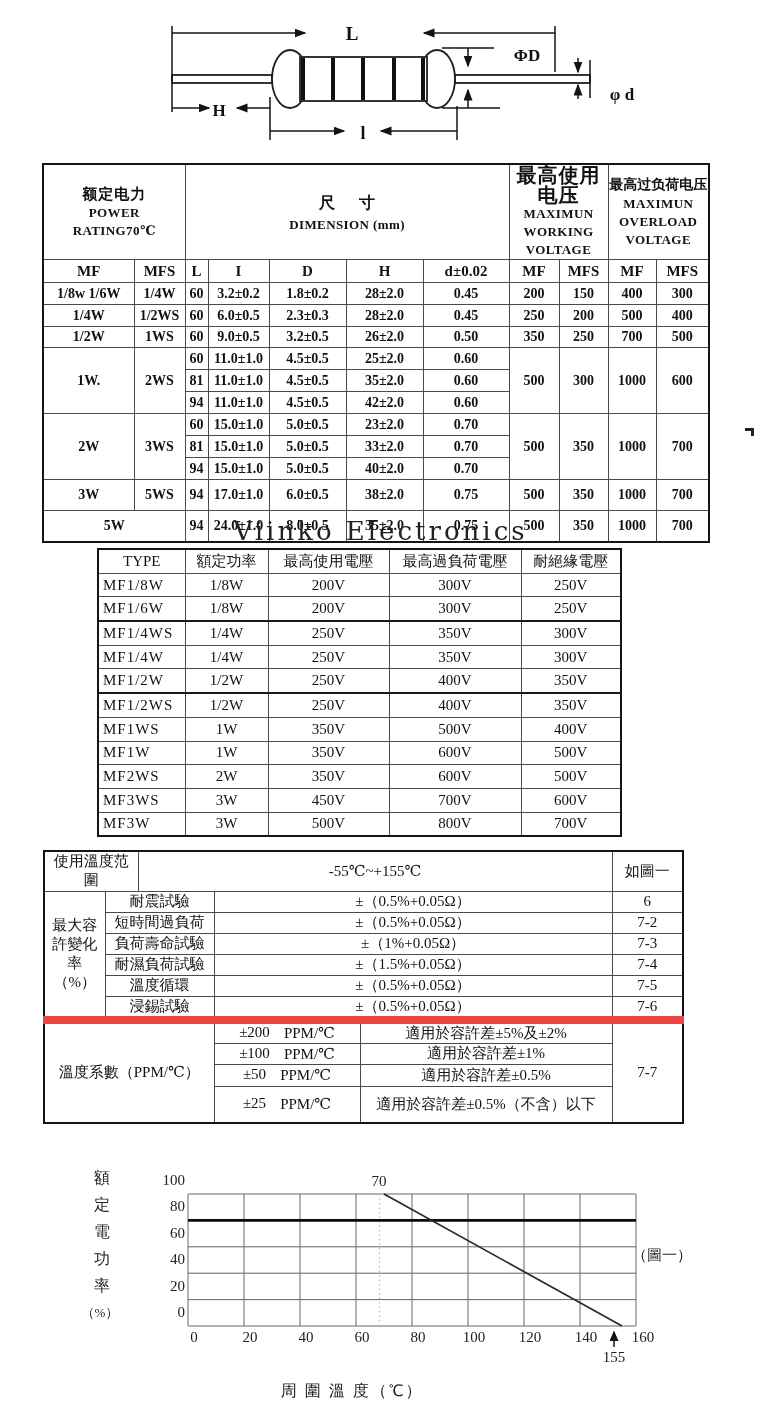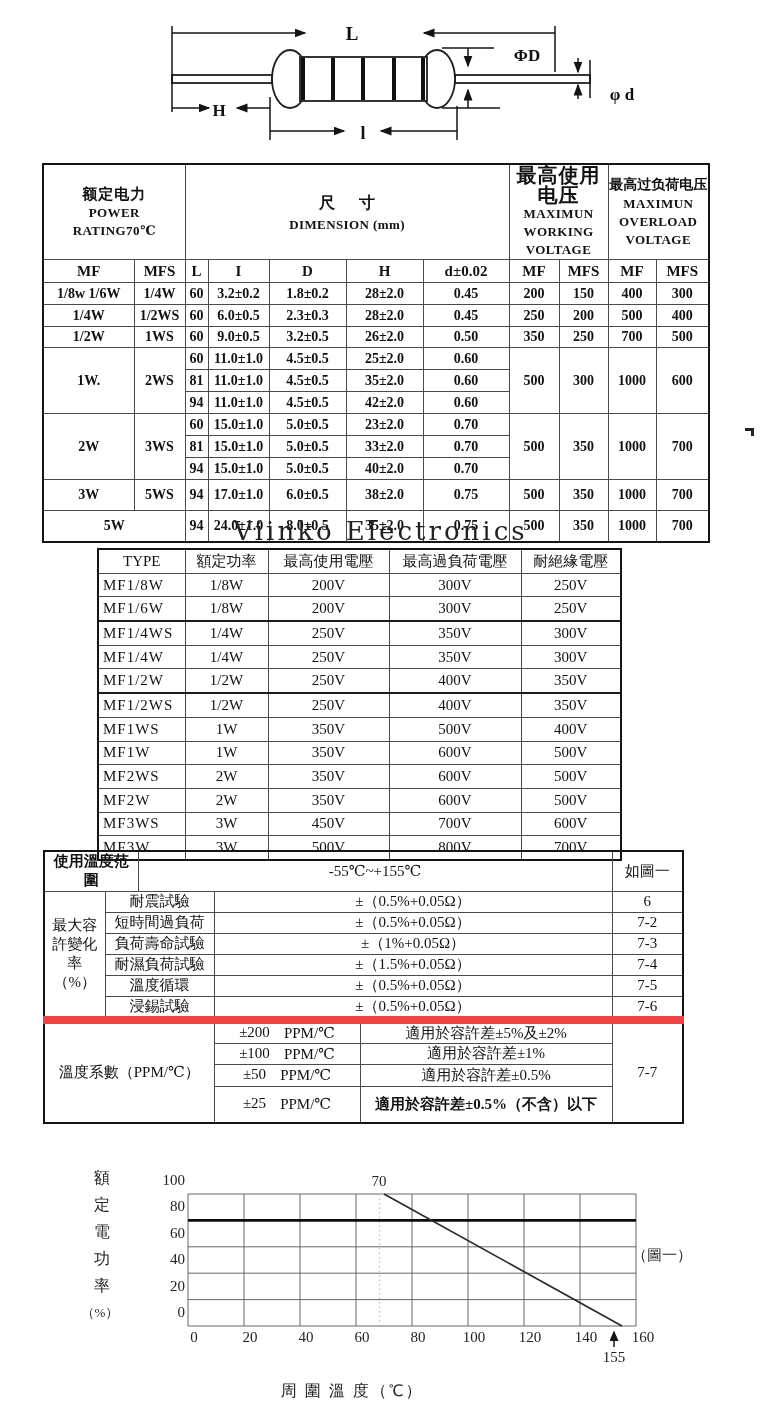--- a/index.html
+++ b/index.html
@@ -19,21 +19,21 @@
       table-layout:fixed;text-align:center;border:2px solid #141414;font-size:15px;}
   .t2 td{border:1px solid #4a4a4a;padding:0;height:22.7px;font-weight:normal;overflow:hidden;}
   .t2 td.ty{text-align:left;padding-left:4px;letter-spacing:1px;}
   .t2 tr.thick td{border-top:2.5px solid #1a1a1a;}
   
   .t3{position:absolute;left:43px;top:850px;width:639px;border-collapse:collapse;
       table-layout:fixed;text-align:center;border:2px solid #141414;font-size:15px;}
   .t3 td{border:1px solid #4a4a4a;padding:0;overflow:hidden;}
   .t3 tr.sect td{border-top:8px solid #ef4444;}
   .t3 .grp div{line-height:19px;}
-  .t3 .wrapcell{padding:0 6px;line-height:19px;font-weight:bold;}
+  .t3 .wrapcell{padding:0 6px;line-height:19px;}
   .coefwrap{display:flex;justify-content:center;gap:14px;}
   
   .brand{position:absolute;top:516px;left:0;width:100%;text-align:center;
          font-family:"DejaVu Serif","Liberation Serif",serif;font-size:26px;
          letter-spacing:3px;color:#222;}
   
   .ct{font-size:15px;fill:#222;font-family:"Liberation Serif",serif;}
   .cy{font-size:16px;fill:#222;font-family:"Liberation Serif",serif;}
   .mark{position:absolute;left:745px;top:428px;width:6px;height:5px;
         border-top:3px solid #222;border-right:3px solid #222;}
@@ -336,27 +336,20 @@
           <td>500V</td>
         </tr>
     <tr>
           <td class="ty">MF2WS</td>
           <td>2W</td>
           <td>350V</td>
           <td>600V</td>
           <td>500V</td>
         </tr>
     <tr>
-          <td class="ty">MF2W</td>
-          <td>2W</td>
-          <td>350V</td>
-          <td>600V</td>
-          <td>500V</td>
-        </tr>
-    <tr>
           <td class="ty">MF3WS</td>
           <td>3W</td>
           <td>450V</td>
           <td>700V</td>
           <td>600V</td>
         </tr>
     <tr>
           <td class="ty">MF3W</td>
           <td>3W</td>
           <td>500V</td>

